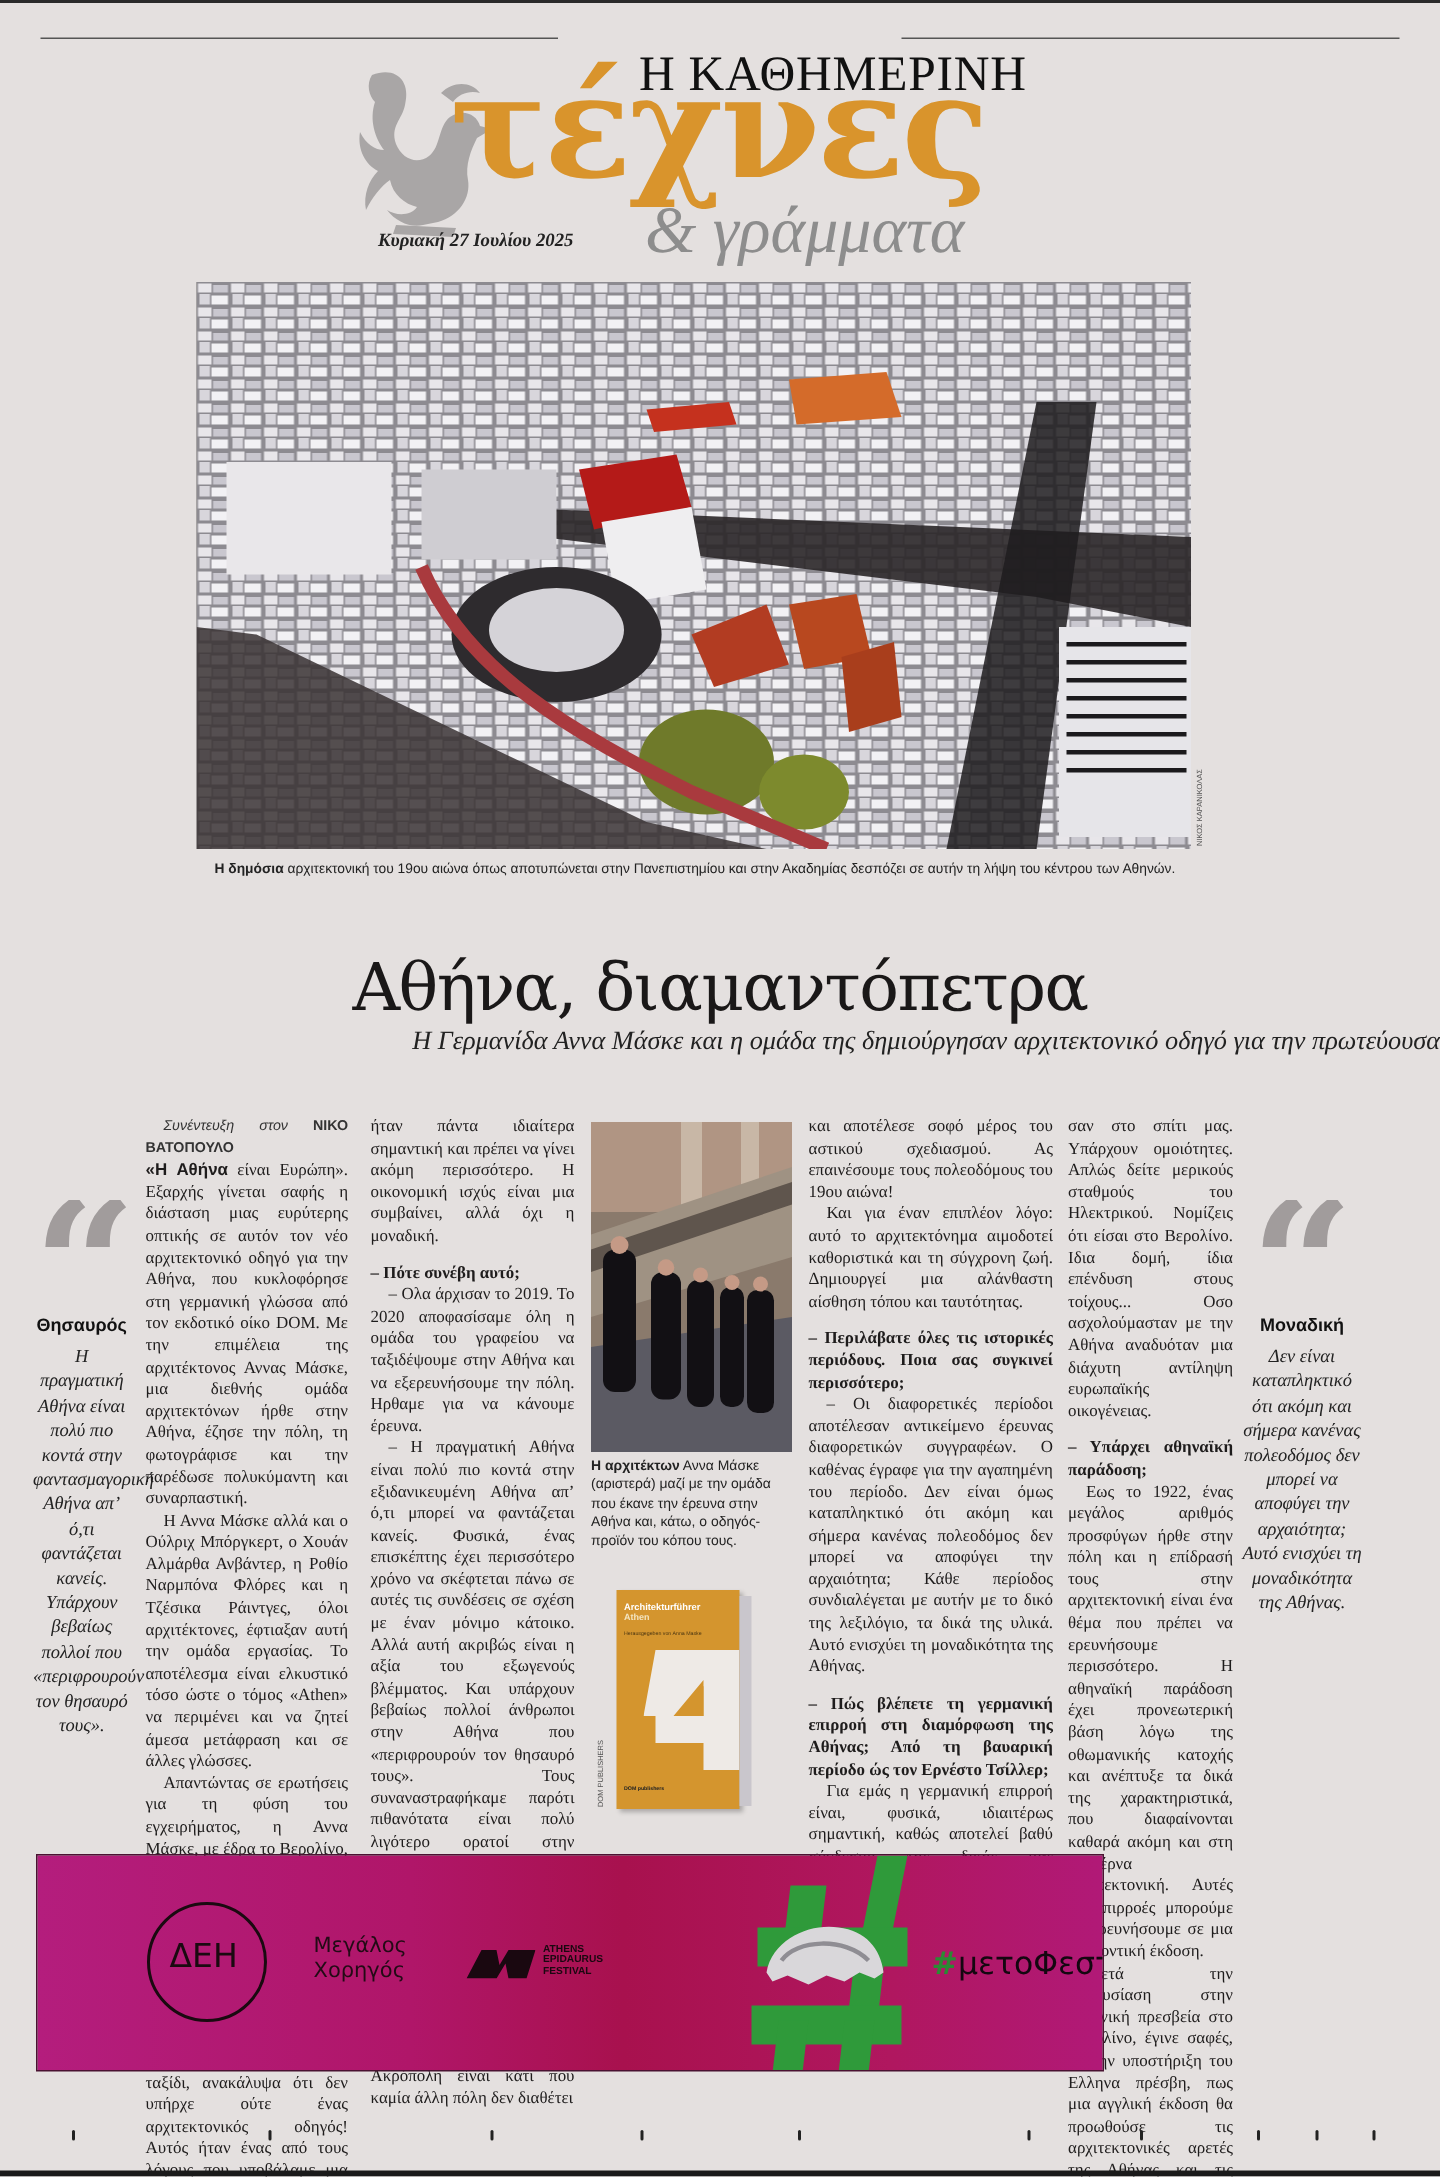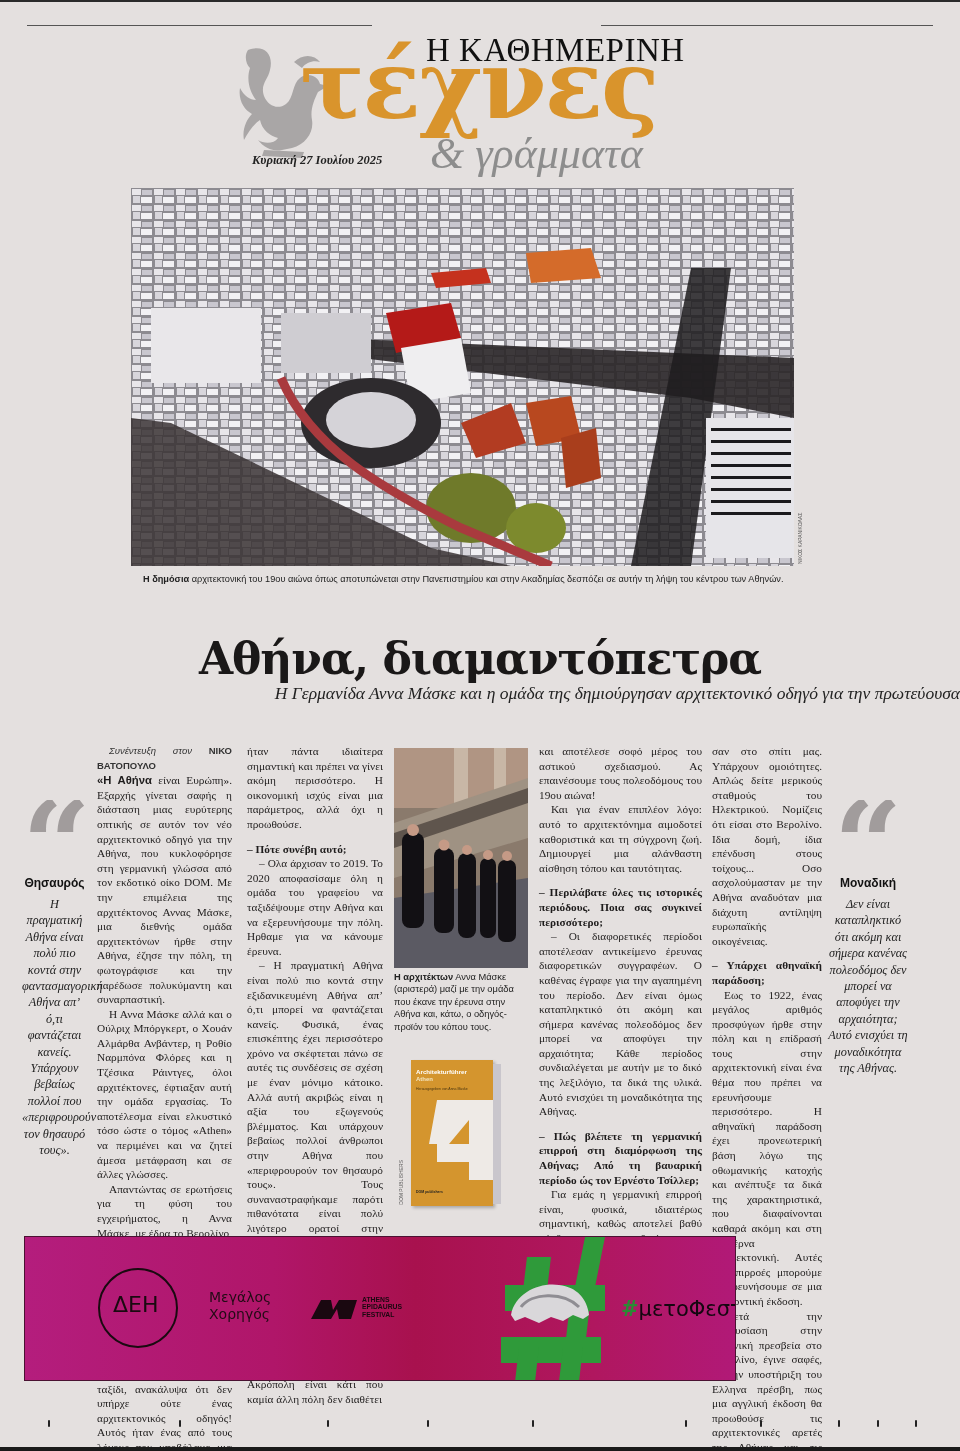--- a/index.html
+++ b/index.html
@@ -14,21 +14,21 @@
   .texnes{position:absolute;left:70px;top:10px;font-family:"DejaVu Serif",serif;font-weight:bold;font-size:96px;line-height:110px;color:#d9942c;letter-spacing:-2px;}
   .grammata{position:absolute;left:200px;top:108px;font-family:"Liberation Serif",serif;font-style:italic;font-size:44px;color:#8d8d8d;}
   .date{position:absolute;left:22px;top:133px;font-family:"Liberation Serif",serif;font-style:italic;font-weight:bold;font-size:12.5px;color:#222;}
   
   .hero{position:absolute;left:131px;top:188px;width:663px;height:378px;overflow:hidden;background:#6c6a6c;}
   .hero svg{width:100%;height:100%;display:block;}
   .photo-credit{position:absolute;left:797px;top:480px;width:8px;height:84px;font-size:5px;color:#555;writing-mode:vertical-rl;transform:rotate(180deg);font-family:"Liberation Sans",sans-serif;}
   .hero-caption{position:absolute;left:143px;top:574px;font-family:"Liberation Sans",sans-serif;font-size:9.2px;color:#222;white-space:nowrap;}
   .hero-caption b{font-weight:bold;}
   
-  .headline{position:absolute;left:0;width:960px;top:604px;text-align:center;font-family:"DejaVu Serif",serif;font-size:44px;font-weight:bold;letter-spacing:-1px;color:#1a1818;}
+  .headline{position:absolute;left:0;width:960px;top:604px;text-align:center;font-family:"DejaVu Serif",serif;font-size:44px;font-weight:normal;letter-spacing:-1px;color:#1a1818;}
   .subhead{position:absolute;left:0;width:960px;top:683px;text-align:right;font-family:"Liberation Serif",serif;font-style:italic;font-size:17.5px;color:#222;}
   
   .col{position:absolute;font-family:"Liberation Serif",serif;font-size:11.3px;line-height:14.6px;text-align:justify;hyphens:auto;color:#1e1c1c;}
   .col p{margin:0;text-indent:12px;}
   .col p.noindent{text-indent:0;}
   .col .q{font-weight:bold;margin-top:10px;text-indent:0;}
   .col .lead{font-family:"Liberation Sans",sans-serif;font-weight:bold;}
   .byline{font-family:"Liberation Sans",sans-serif;font-style:italic;font-size:9.5px;margin-bottom:10px;text-indent:0;color:#333;}
   .byline b{font-style:normal;font-weight:bold;}
   
@@ -146,21 +146,21 @@
 <div class="col" style="left:97px;top:744px;width:135px;">
   <p class="byline"><span>Συνέντευξη στον </span><b>ΝΙΚΟ ΒΑΤΟΠΟΥΛΟ</b></p>
   <p class="noindent"><span class="lead">«Η Αθήνα</span><span> είναι Ευρώπη». Εξαρχής γίνεται σαφής η διάσταση μιας ευρύτερης οπτικής σε αυτόν τον νέο αρχιτεκτονικό οδηγό για την Αθήνα, που κυκλοφόρησε στη γερμανική γλώσσα από τον εκδοτικό οίκο DOM. Με την επιμέλεια της αρχιτέκτονος Αννας Μάσκε, μια διεθνής ομάδα αρχιτεκτόνων ήρθε στην Αθήνα, έζησε την πόλη, τη φωτογράφισε και την παρέδωσε πολυκύμαντη και συναρπαστική.</span></p>
   <p>Η Αννα Μάσκε αλλά και ο Ούλριχ Μπόργκερτ, ο Χουάν Αλμάρθα Ανβάντερ, η Ροθίο Ναρμπόνα Φλόρες και η Τζέσικα Ράιντγες, όλοι αρχιτέκτονες, έφτιαξαν αυτή την ομάδα εργασίας. Το αποτέλεσμα είναι ελκυστικό τόσο ώστε ο τόμος «Athen» να περιμένει και να ζητεί άμεσα μετάφραση και σε άλλες γλώσσες.</p>
   <p>Απαντώντας σε ερωτήσεις για τη φύση του εγχειρήματος, η Αννα Μάσκε, με έδρα το Βερολίνο, ξετύλιξε μια διαδικασία γνωριμίας και κατανόησης της ελληνικής πρωτεύουσας.</p>
   <p class="q">– Πόσο εξοικειωμένοι ήσασταν με την Αθήνα όταν αρχίσατε την έρευνα;</p>
   <p>– Ελάχιστα γνωρίζαμε όλοι την πόλη. Προετοιμαζόμενη για το ταξίδι, ανακάλυψα ότι δεν υπήρχε ούτε ένας αρχιτεκτονικός οδηγός! Αυτός ήταν ένας από τους λόγους που υποβάλαμε μια πρόταση στον εκδότη, καθώς η θέση της Ελλάδας στην Ευρώπη</p>
 </div>
 
 <div class="col" style="left:247px;top:744px;width:136px;">
-  <p class="noindent">ήταν πάντα ιδιαίτερα σημαντική και πρέπει να γίνει ακόμη περισσότερο. Η οικονομική ισχύς είναι μια παράμετρος, αλλά όχι η προωθούσε.</p>
+  <p class="noindent">ήταν πάντα ιδιαίτερα σημαντική και πρέπει να γίνει ακόμη περισσότερο. Η οικονομική ισχύς είναι μια συμβαίνει, αλλά όχι η μοναδική.</p>
   <p class="q">– Πότε συνέβη αυτό;</p>
   <p>– Ολα άρχισαν το 2019. Το 2020 αποφασίσαμε όλη η ομάδα του γραφείου να ταξιδέψουμε στην Αθήνα και να εξερευνήσουμε την πόλη. Ηρθαμε για να κάνουμε έρευνα.</p>
   <p>– Η πραγματική Αθήνα είναι πολύ πιο κοντά στην εξιδανικευμένη Αθήνα απ’ ό,τι μπορεί να φαντάζεται κανείς. Φυσικά, ένας επισκέπτης έχει περισσότερο χρόνο να σκέφτεται πάνω σε αυτές τις συνδέσεις σε σχέση με έναν μόνιμο κάτοικο. Αλλά αυτή ακριβώς είναι η αξία του εξωγενούς βλέμματος. Και υπάρχουν βεβαίως πολλοί άνθρωποι στην Αθήνα που «περιφρουρούν τον θησαυρό τους». Τους συναναστραφήκαμε παρότι πιθανότατα είναι πολύ λιγότερο ορατοί στην καθημερινή ζωή της πόλης. Αλλά αυτό συμβαίνει λίγο-πολύ παντού.</p>
   <p class="q">– Τι είναι αυτό που κάνει την Αθήνα να ξεχωρίζει από άλλες πρωτεύουσες;</p>
   <p>– Χωρίς αμφιβολία, η φαντασμαγορική και κεντρική αναφορά στην Ακρόπολη είναι κάτι που καμία άλλη πόλη δεν διαθέτει</p>
 </div>
 
 <div class="team-photo">
   <svg viewBox="0 0 134 220" width="134" height="220">
     <rect width="134" height="220" fill="#8a7a6c"></rect>

